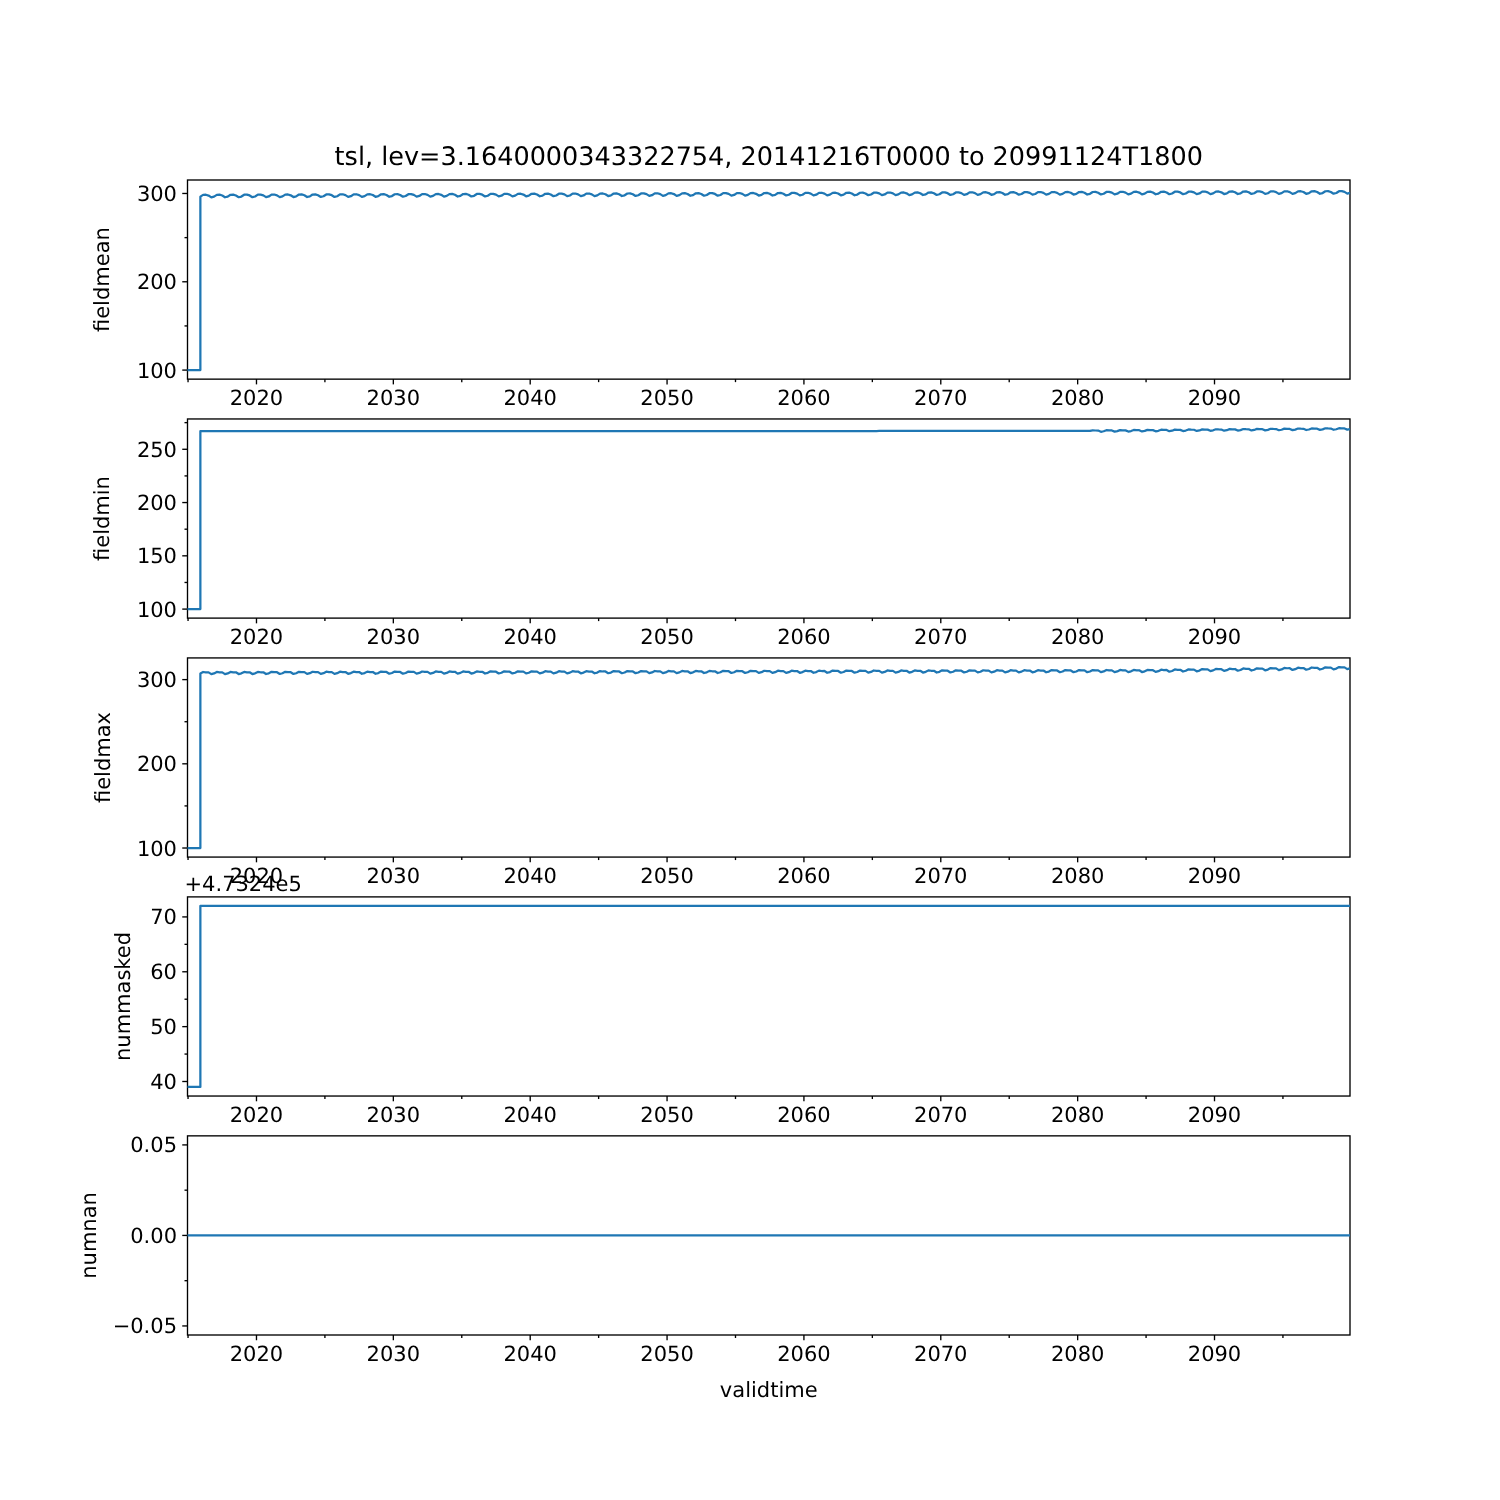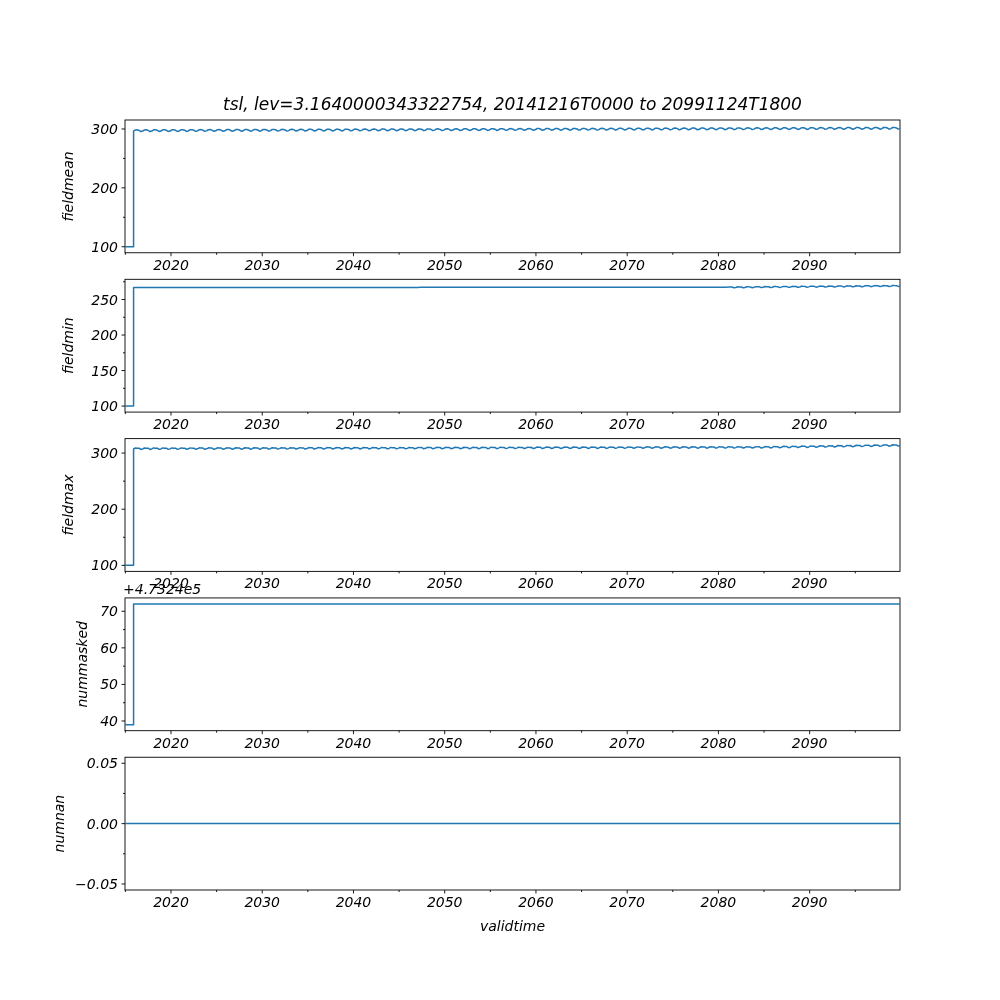--- a/index.html
+++ b/index.html
@@ -1,16 +1,16 @@
 <!DOCTYPE html>
 <html><head>
 <meta charset="utf-8">
 <style>
   html,body{margin:0;padding:0;background:#ffffff;}
-  #canvas{position:relative;width:1000px;height:1000px;background:#ffffff;overflow:hidden;font-style:italic;}
+  #canvas{position:relative;width:1000px;height:1000px;background:#ffffff;overflow:hidden;}
   svg text{font-family:"DejaVu Sans","Liberation Sans",sans-serif;fill:#000000;}
   .tick-line{stroke:#000000;stroke-width:0.9;}
   .frame{fill:none;stroke:#000000;stroke-width:0.9;}
 </style>
 </head>
 <body>
 
 <div id="canvas">
   <svg id="fig" width="1000" height="1000" viewBox="0 0 1000 1000">
     <text x="512.5" y="110" text-anchor="middle" font-size="17">tsl, lev=3.1640000343322754, 20141216T0000 to 20991124T1800</text>

